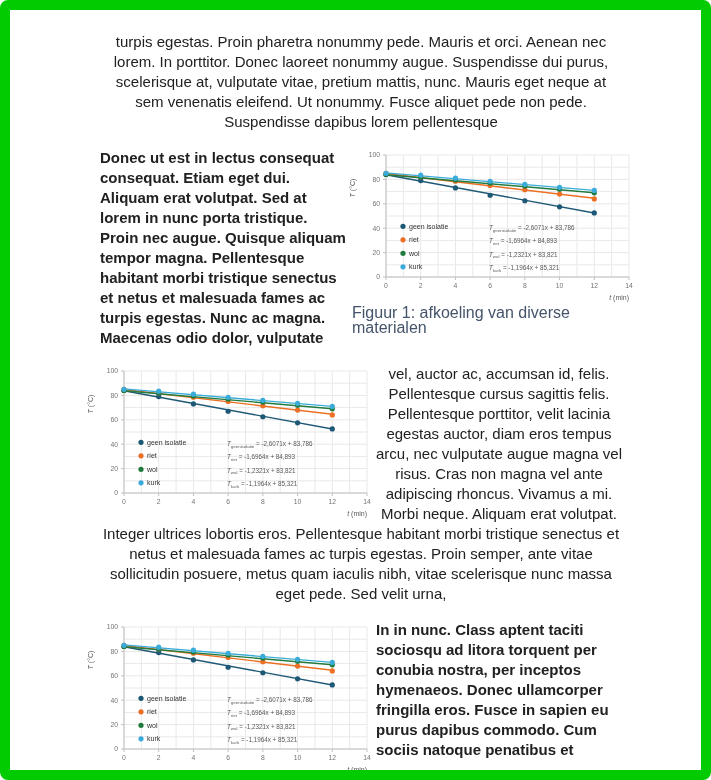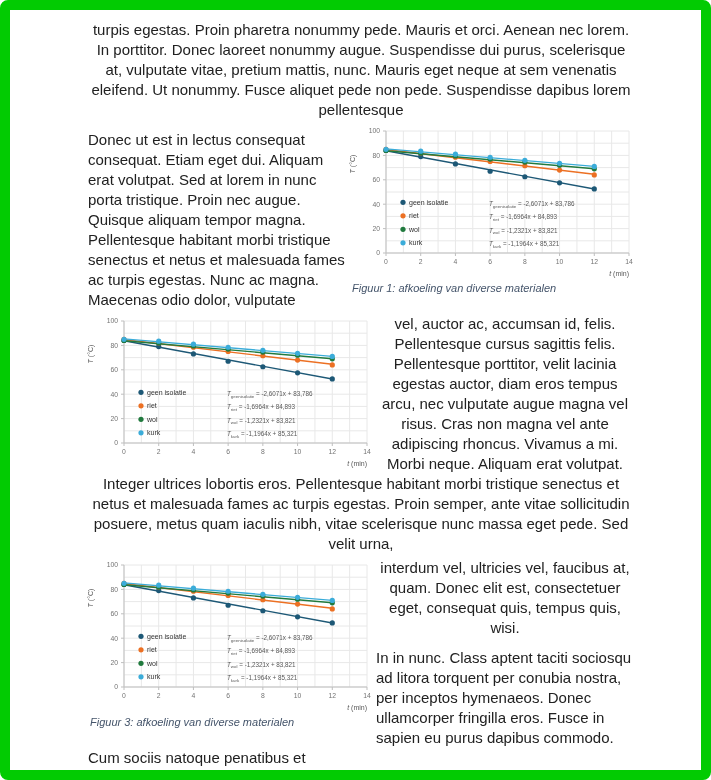--- a/index.html
+++ b/index.html
@@ -6,30 +6,30 @@
   .page {
     width:711px; height:780px; box-sizing:border-box;
     border:10px solid #02cb02; border-radius:8px;
     background:#ffffff; overflow:hidden;
   }
   .doc {
     padding:6px 63px 6px 74px;
     font-family:"Liberation Sans", sans-serif;
     font-size:15px; line-height:20px; color:#212121;
   }
-  .para { margin:4px; }
+  .para { margin:16px; }
   .p-center { text-align:center; }
   .p-left { text-align:left; }
-  .gap-top { margin-top:10px; }
+  .gap-top { margin-top:10px;font-weight:bold; }
   figure.fig { margin:0; padding:0; }
   .fig-right { float:right; margin:2px 0 4px 10px; width:292px; }
   .fig-left  { float:left;  margin:2px 12px 4px 0; width:292px; }
   .chart { width:292px; height:155px; }
   .caption {
-    font-style:italic; font-size:11px; line-height:15px;
+    font-size:16px; line-height:15px;
     color:#44546A; text-align:left; padding:2px 0 0 6px;
   }
 </style>
 </head>
 <body>
 
 <div class="page">
   <div class="doc">
 
     <div class="para p-center">turpis egestas. Proin pharetra nonummy pede. Mauris et orci. Aenean nec lorem. In porttitor. Donec laoreet nonummy augue. Suspendisse dui purus, scelerisque at, vulputate vitae, pretium mattis, nunc. Mauris eget neque at sem venenatis eleifend. Ut nonummy. Fusce aliquet pede non pede. Suspendisse dapibus lorem pellentesque</div>
@@ -409,18 +409,17 @@
             <g fill="#595959" font-size="6.3" font-family="Liberation Sans, sans-serif">
               <text x="143" y="82"><tspan font-style="italic">T</tspan><tspan dy="1.7" font-size="4.4">geenisolatie</tspan><tspan dy="-1.7" font-size="6.3"> = -2,6071x + 83,786</tspan></text>
               <text x="143" y="95.3"><tspan font-style="italic">T</tspan><tspan dy="1.7" font-size="4.4">riet</tspan><tspan dy="-1.7" font-size="6.3"> = -1,6964x + 84,893</tspan></text>
               <text x="143" y="108.6"><tspan font-style="italic">T</tspan><tspan dy="1.7" font-size="4.4">wol</tspan><tspan dy="-1.7" font-size="6.3"> = -1,2321x + 83,821</tspan></text>
               <text x="143" y="121.9"><tspan font-style="italic">T</tspan><tspan dy="1.7" font-size="4.4">kurk</tspan><tspan dy="-1.7" font-size="6.3"> = -1,1964x + 85,321</tspan></text>
             </g>
           </svg></div>
       <figcaption class="caption" style="color: rgb(68, 84, 106);">Figuur 3: afkoeling van diverse materialen</figcaption>
     </figure>
 
-    <div class="para p-center">interdum vel, ultricies vel, faucibus at, quam. Donec elit est, consectetuer eget, consequat quis, tempus quis, wisi.</div>
 
     <div class="para p-left gap-top">In in nunc. Class aptent taciti sociosqu ad litora torquent per conubia nostra, per inceptos hymenaeos. Donec ullamcorper fringilla eros. Fusce in sapien eu purus dapibus commodo. Cum sociis natoque penatibus et</div>
 
   </div>
 </div>
 
 </body></html>

